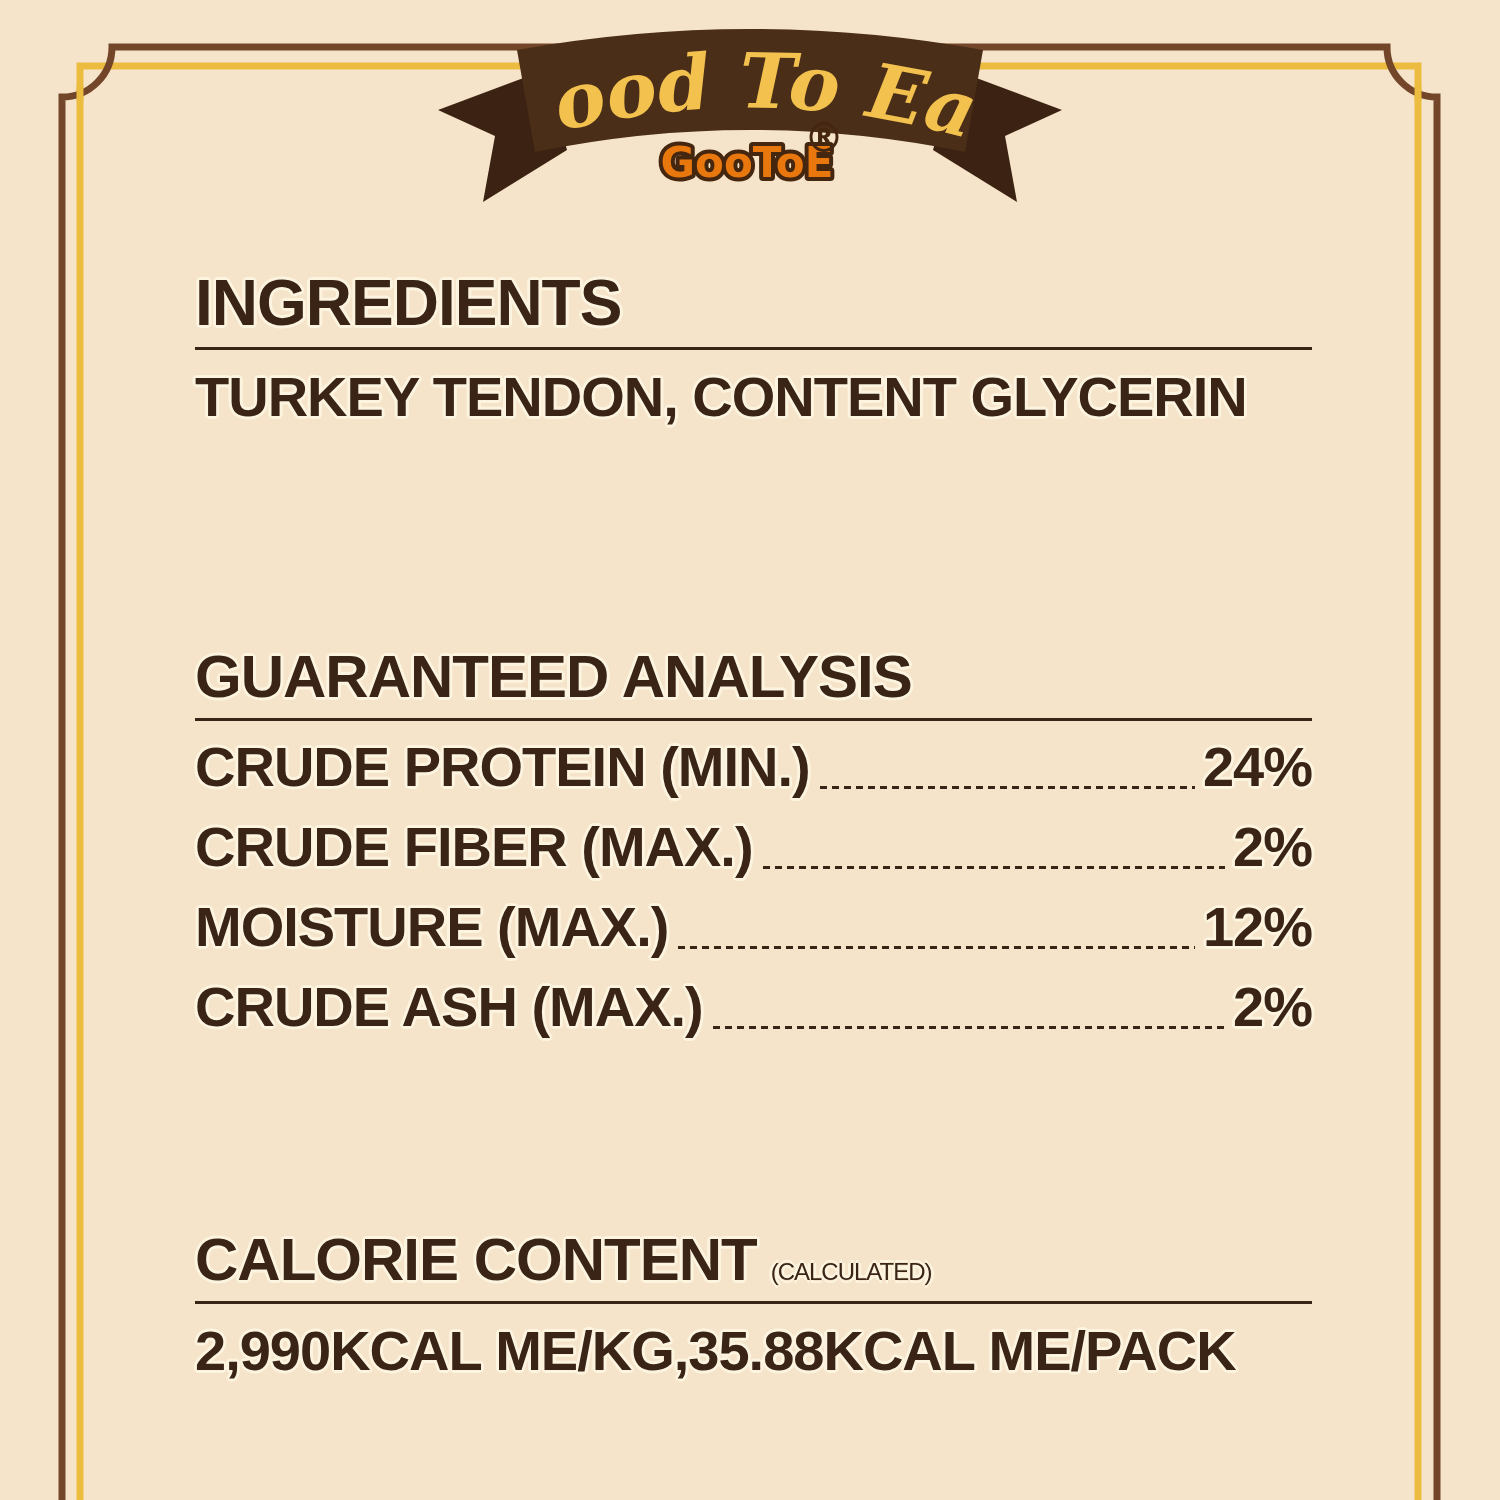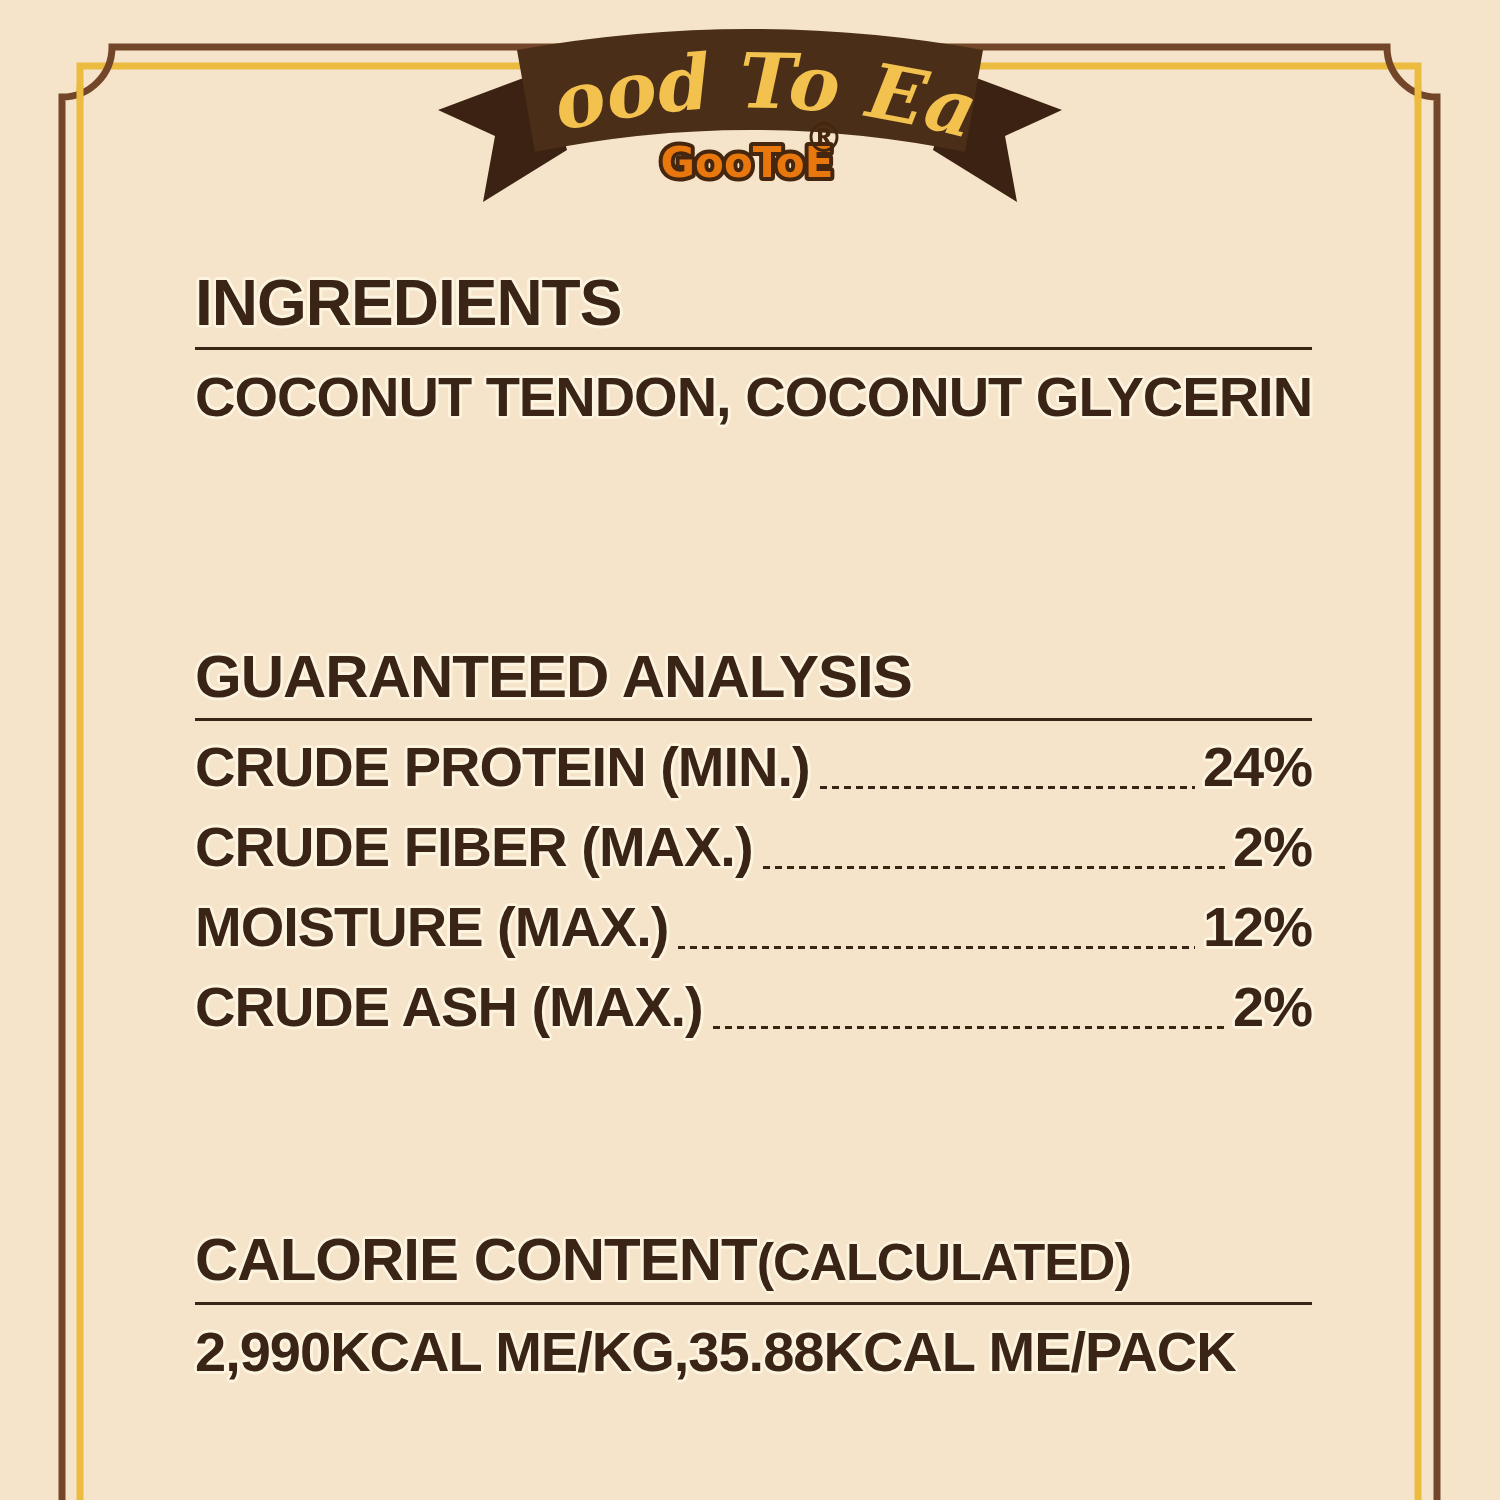--- a/index.html
+++ b/index.html
@@ -14,24 +14,24 @@
   #sec-analysis{top:645px;}
   #sec-calorie{top:1228px;}
   .h1{
     font-size:60px;font-weight:bold;line-height:1.05;letter-spacing:-1px;
     white-space:nowrap;
     text-shadow:3px 0 0 #fdf4e0,-3px 0 0 #fdf4e0,0 3px 0 #fdf4e0,0 -3px 0 #fdf4e0,
                 2px 2px 0 #fdf4e0,-2px -2px 0 #fdf4e0,2px -2px 0 #fdf4e0,-2px 2px 0 #fdf4e0;
   }
   .h1.xl{font-size:64px;}
   .h-sub{
-    font-size:52px;font-weight:bold;letter-spacing:-1px;
+    font-size:24px;font-weight:normal;letter-spacing:-1px;
     text-shadow:3px 0 0 #fdf4e0,-3px 0 0 #fdf4e0,0 3px 0 #fdf4e0,0 -3px 0 #fdf4e0;
   }
-  .head-row{display:flex;align-items:baseline;}
+  .head-row{display:flex;align-items:baseline;gap:14px;}
   .rule{height:3px;background:#3a2416;margin-top:10px;}
   .txt{
     font-size:56px;font-weight:bold;line-height:1.1;letter-spacing:-1px;margin-top:16px;
     white-space:nowrap;
     text-shadow:3px 0 0 #fdf4e0,-3px 0 0 #fdf4e0,0 3px 0 #fdf4e0,0 -3px 0 #fdf4e0,
                 2px 2px 0 #fdf4e0,-2px -2px 0 #fdf4e0,2px -2px 0 #fdf4e0,-2px 2px 0 #fdf4e0;
   }
   .rows{margin-top:18px;}
   .arow{display:flex;align-items:center;height:56px;margin-bottom:24px;}
   .arow .lbl,.arow .val{
@@ -65,21 +65,21 @@
       <textPath href="#bannerTextPath" startOffset="50%">Good To Eat</textPath>
     </text>
     <text x="747" y="177" text-anchor="middle" font-family="DejaVu Sans, sans-serif" font-weight="bold" font-size="42" fill="#e8770e" stroke="#45260f" stroke-width="8" paint-order="stroke" stroke-linejoin="round">GooToE</text>
     <text x="824" y="152" text-anchor="middle" font-family="DejaVu Sans, sans-serif" font-weight="bold" font-size="40" fill="#45260f">®</text>
   </g>
 </svg>
 
 <div class="section" id="sec-ingredients">
   <div class="h1 xl">INGREDIENTS</div>
   <div class="rule"></div>
-  <div class="txt">COCONUT TENDON, COCONUT GLYCERIN</div>
+  <div class="txt">TURKEY TENDON, CONTENT GLYCERIN</div>
 </div>
 
 <div class="section" id="sec-analysis">
   <div class="h1">GUARANTEED ANALYSIS</div>
   <div class="rule"></div>
   <div class="rows">
     <div class="arow">
       <span class="lbl">CRUDE PROTEIN (MIN.)</span>
       <span class="leader"></span>
       <span class="val">24%</span>

